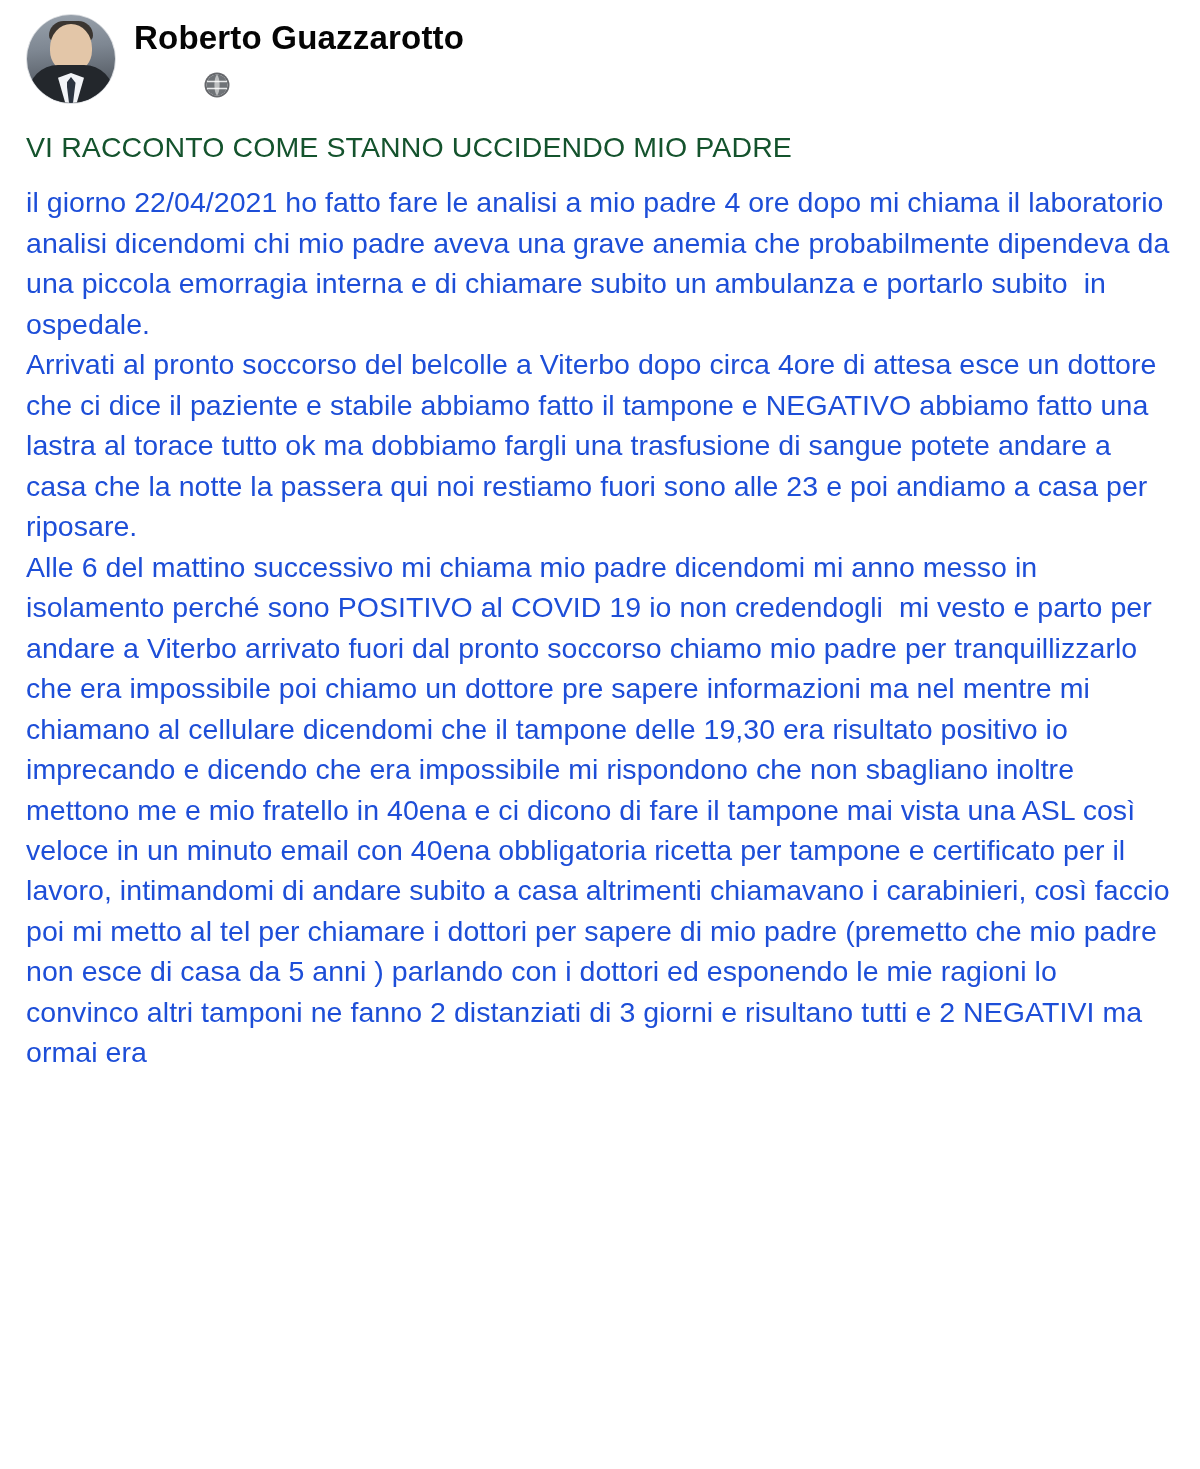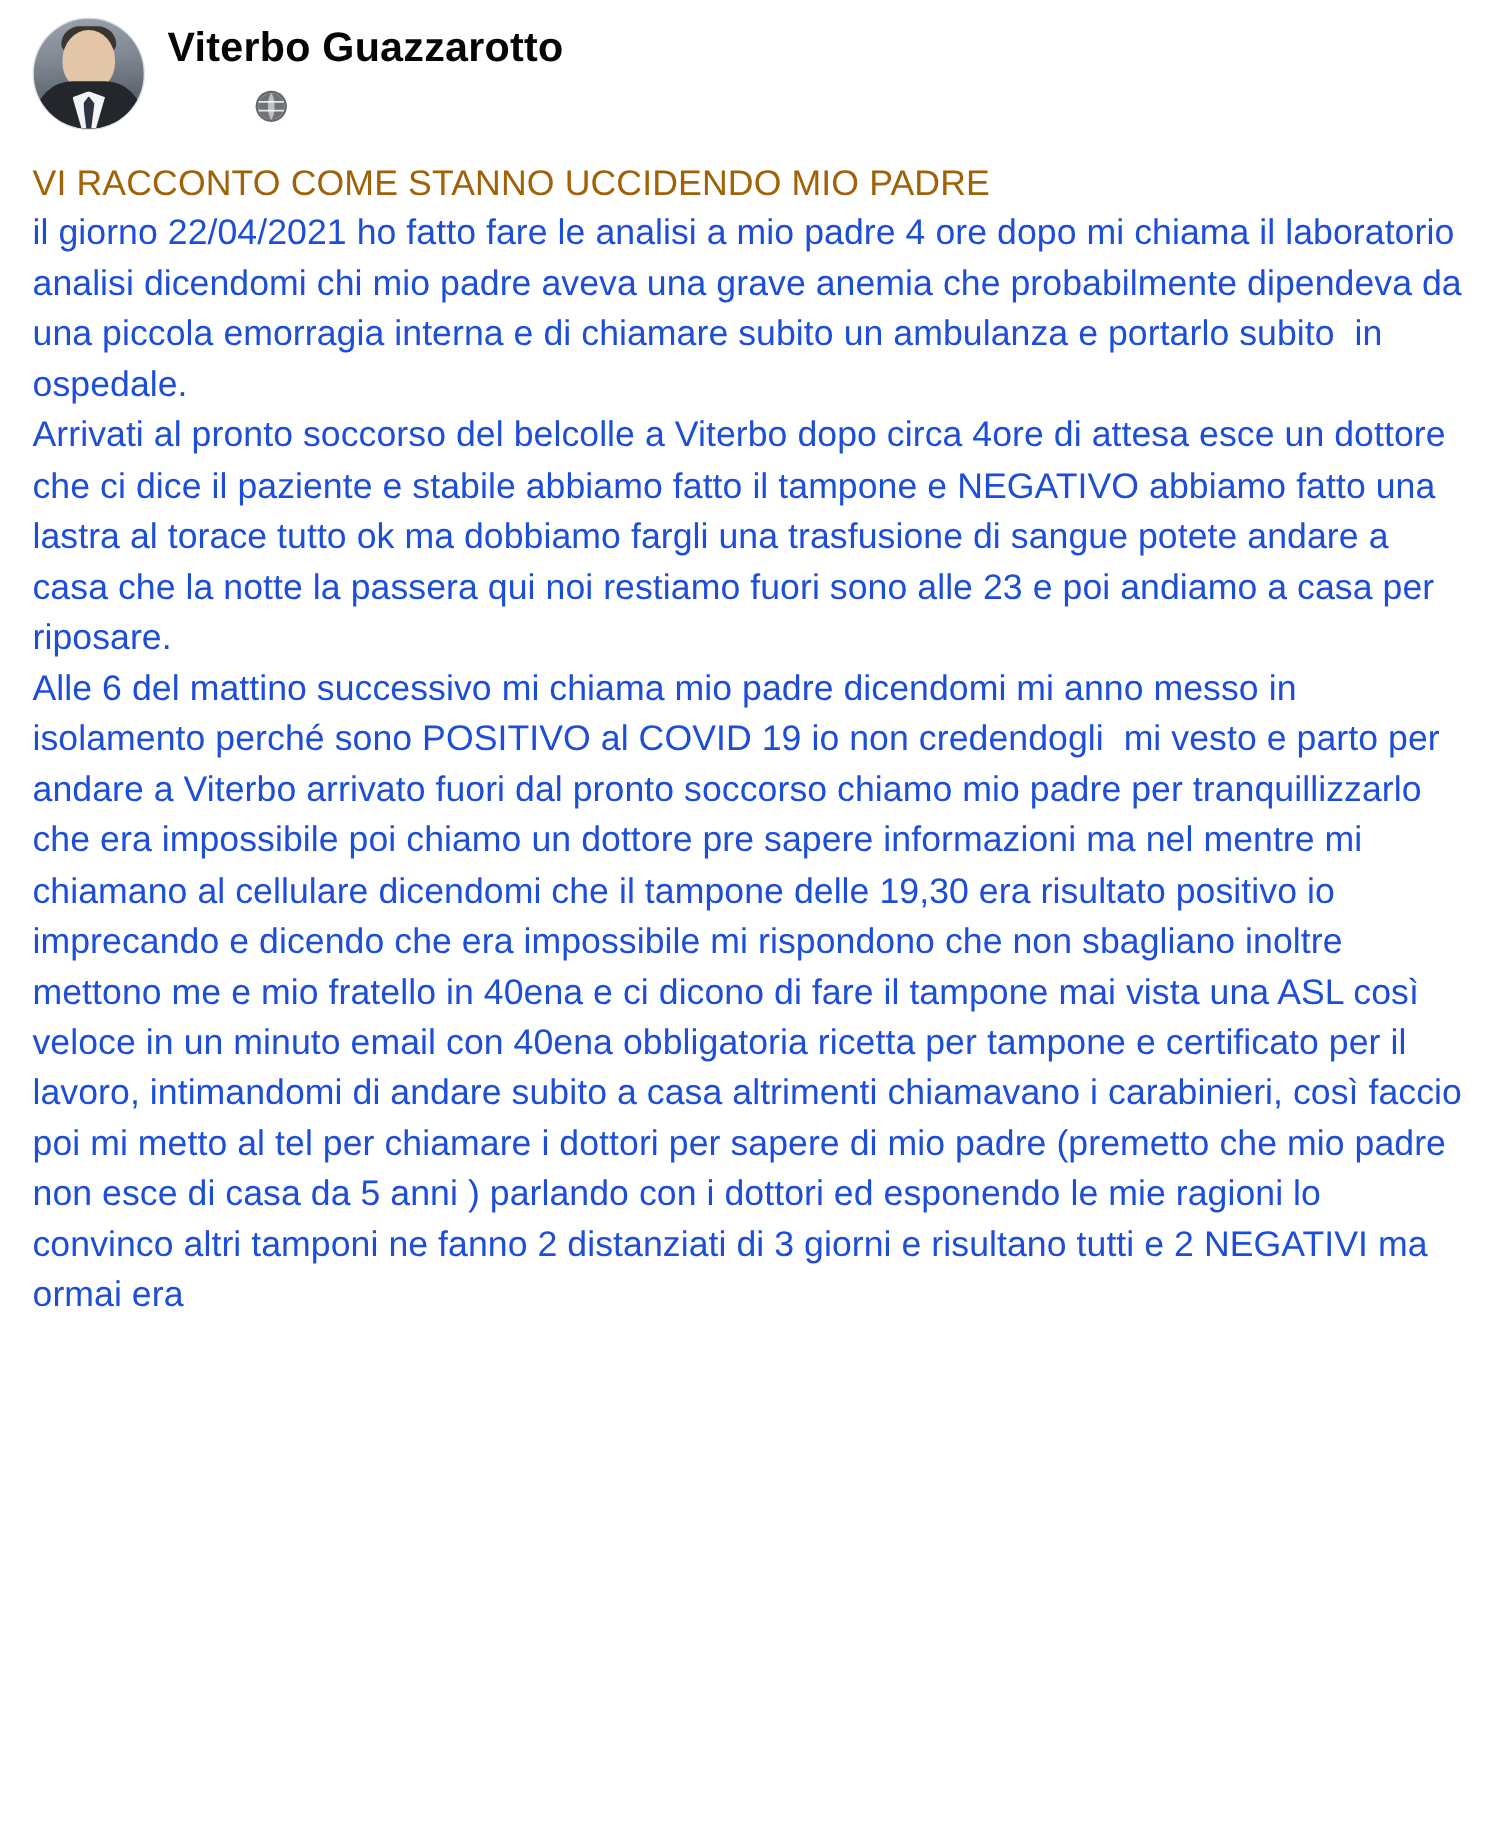--- a/index.html
+++ b/index.html
@@ -111,22 +111,22 @@
     width: 30px;
     height: 30px;
     display: block;
   }
   .post-body {
     padding: 18px 0 0 0;
   }
   .headline {
     font-size: 28.5px;
     line-height: 1.35;
-    color: #a16207;
-    margin-bottom: 0;
+    color: #14532d;
+    margin-bottom: 16px;
     letter-spacing: 0.1px;
   }
   .paragraph {
     font-size: 28.5px;
     line-height: 1.42;
     color: #1d4ed8;
     letter-spacing: 0.05px;
     white-space: pre-wrap;
   }
 </style>
@@ -138,21 +138,21 @@
   <div class="post-header">
     <div class="avatar">
       <div class="av-bg"></div>
       <div class="av-hair"></div>
       <div class="av-head"></div>
       <div class="av-body"></div>
       <div class="av-shirt"></div>
       <div class="av-tie"></div>
     </div>
     <div class="name-block">
-      <div class="author-name">Viterbo Guazzarotto</div>
+      <div class="author-name">Roberto Guazzarotto</div>
       <div class="meta-row">
         <span class="globe-icon-wrap">
           <svg class="globe-icon" viewBox="0 0 24 24" aria-hidden="true">
             <circle cx="12" cy="12" r="10" fill="#65676b"></circle>
             <circle cx="12" cy="12" r="8.4" fill="#ffffff"></circle>
             <path d="M12 3.6 A8.4 8.4 0 0 1 12 20.4 A8.4 8.4 0 0 1 12 3.6 Z" fill="#6f7377"></path>
             <path d="M12 3.6 C9.2 6.3 9.2 17.7 12 20.4 C14.8 17.7 14.8 6.3 12 3.6 Z" fill="#ffffff" opacity="0.55"></path>
             <path d="M3.9 9.2 H20.1 M3.9 14.8 H20.1" stroke="#ffffff" stroke-width="1.1" opacity="0.85" fill="none"></path>
           </svg>
         </span>

